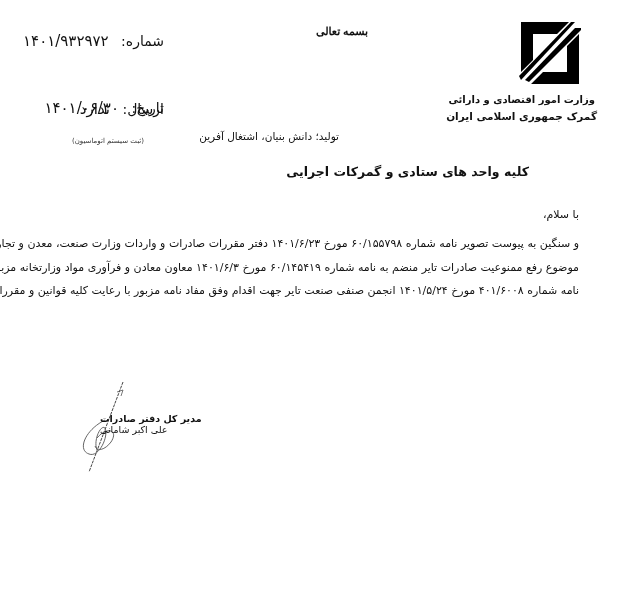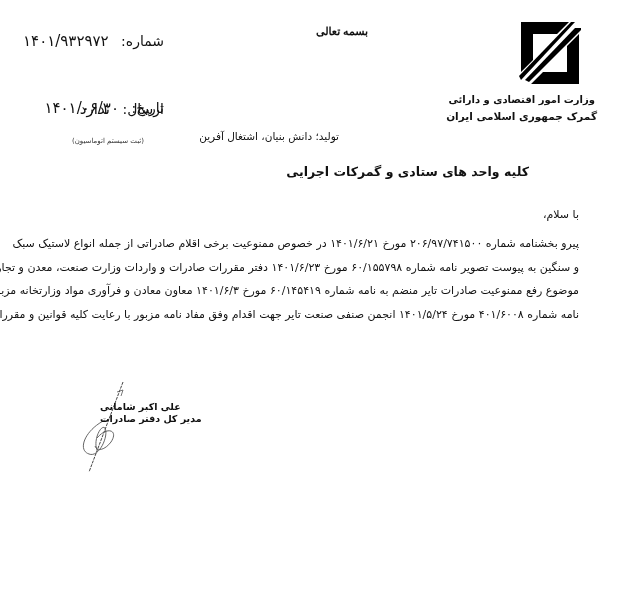--- a/index.html
+++ b/index.html
@@ -22,21 +22,21 @@
 
   .slogan { position: absolute; right: 280px; top: 130px; font-size: 10.5px; direction: rtl; white-space: nowrap; }
 
   .recipient { position: absolute; right: 90px; top: 164px; font-size: 12.5px; font-weight: bold; direction: rtl; white-space: nowrap; }
   .greeting { position: absolute; right: 40px; top: 208px; font-size: 11px; direction: rtl; }
 
   .body-text { position: absolute; left: 40px; right: 40px; top: 232px; direction: rtl; text-align: justify; font-size: 11px; line-height: 23.5px; }
   .body-line { display: block; white-space: nowrap; text-align: justify; text-align-last: justify; }
   .body-line.last { text-align-last: right; }
 
-  .signer-name { position: absolute; left: 100px; top: 401px; font-size: 9.5px; font-weight: bold; direction: rtl; white-space: nowrap; }
+  .signer-name { position: absolute; left: 100px; top: 424px; font-size: 9.5px; font-weight: normal; direction: rtl; white-space: nowrap; }
   .signer-title { position: absolute; left: 100px; top: 413px; font-size: 9.5px; font-weight: bold; direction: rtl; white-space: nowrap; }
   .signature { position: absolute; left: 75px; top: 380px; width: 60px; height: 100px; }
 </style>
 </head>
 <body>
 
 <div class="meta-row" style="top:32px;">
   <span class="lbl">شماره:</span>
   <span class="val">۱۴۰۱/۹۳۲۹۷۲</span>
 </div>
@@ -63,21 +63,20 @@
 <div class="org-line1">وزارت امور اقتصادی و دارائی</div>
 <div class="org-line2">گمرک جمهوری اسلامی ایران</div>
 
 <div class="slogan">تولید؛ دانش بنیان، اشتغال آفرین</div>
 
 <div class="recipient">کلیه واحد های ستادی و گمرکات اجرایی</div>
 
 <div class="greeting">با سلام،</div>
 
 <div class="body-text">
-  <span class="body-line">پیرو بخشنامه شماره ۲۰۶/۹۷/۷۴۱۵۰۰ مورخ ۱۴۰۱/۶/۲۱ در خصوص ممنوعیت برخی اقلام صادراتی از جمله انواع لاستیک سبک</span>
   <span class="body-line">و سنگین به پیوست تصویر نامه شماره ۶۰/۱۵۵۷۹۸ مورخ ۱۴۰۱/۶/۲۳ دفتر مقررات صادرات و واردات وزارت صنعت، معدن و تجارت</span>
   <span class="body-line">موضوع رفع ممنوعیت صادرات تایر منضم به نامه شماره ۶۰/۱۴۵۴۱۹ مورخ ۱۴۰۱/۶/۳ معاون معادن و فرآوری مواد وزارتخانه مزبور و</span>
   <span class="body-line">نامه شماره ۴۰۱/۶۰۰۸ مورخ ۱۴۰۱/۵/۲۴ انجمن صنفی صنعت تایر جهت اقدام وفق مفاد نامه مزبور با رعایت کلیه قوانین و مقررات و</span>
 </div>
 
 <svg class="signature" viewBox="0 0 60 100">
   <path d="M48 2 L14 92" stroke="#444" stroke-width="1" fill="none" stroke-dasharray="3,1"></path>
   <path d="M30 40 C10 50, 2 70, 14 74 C24 78, 34 56, 30 48 C26 44, 18 60, 22 70" stroke="#555" stroke-width="0.9" fill="none"></path>
   <path d="M22 58 C32 46, 44 50, 36 62 C30 70, 22 72, 20 66" stroke="#555" stroke-width="0.9" fill="none"></path>
   <path d="M42 12 L48 10 L46 16" stroke="#555" stroke-width="0.8" fill="none"></path>

